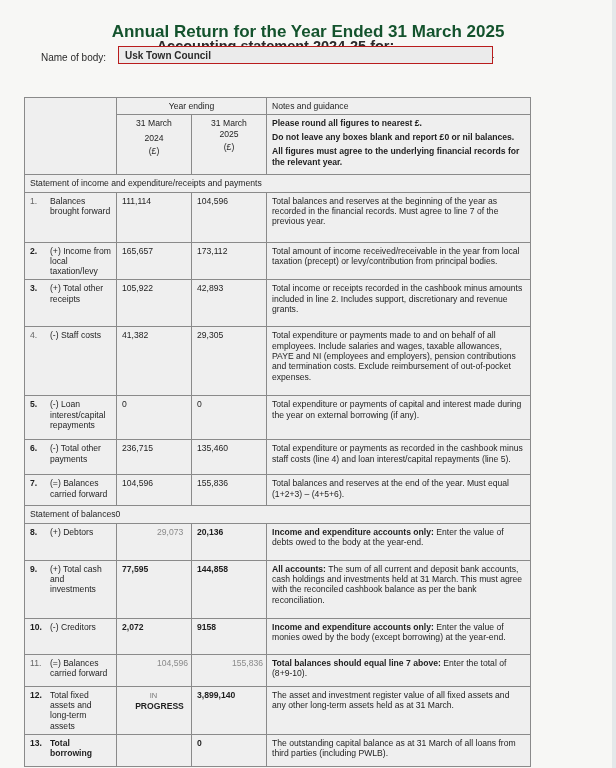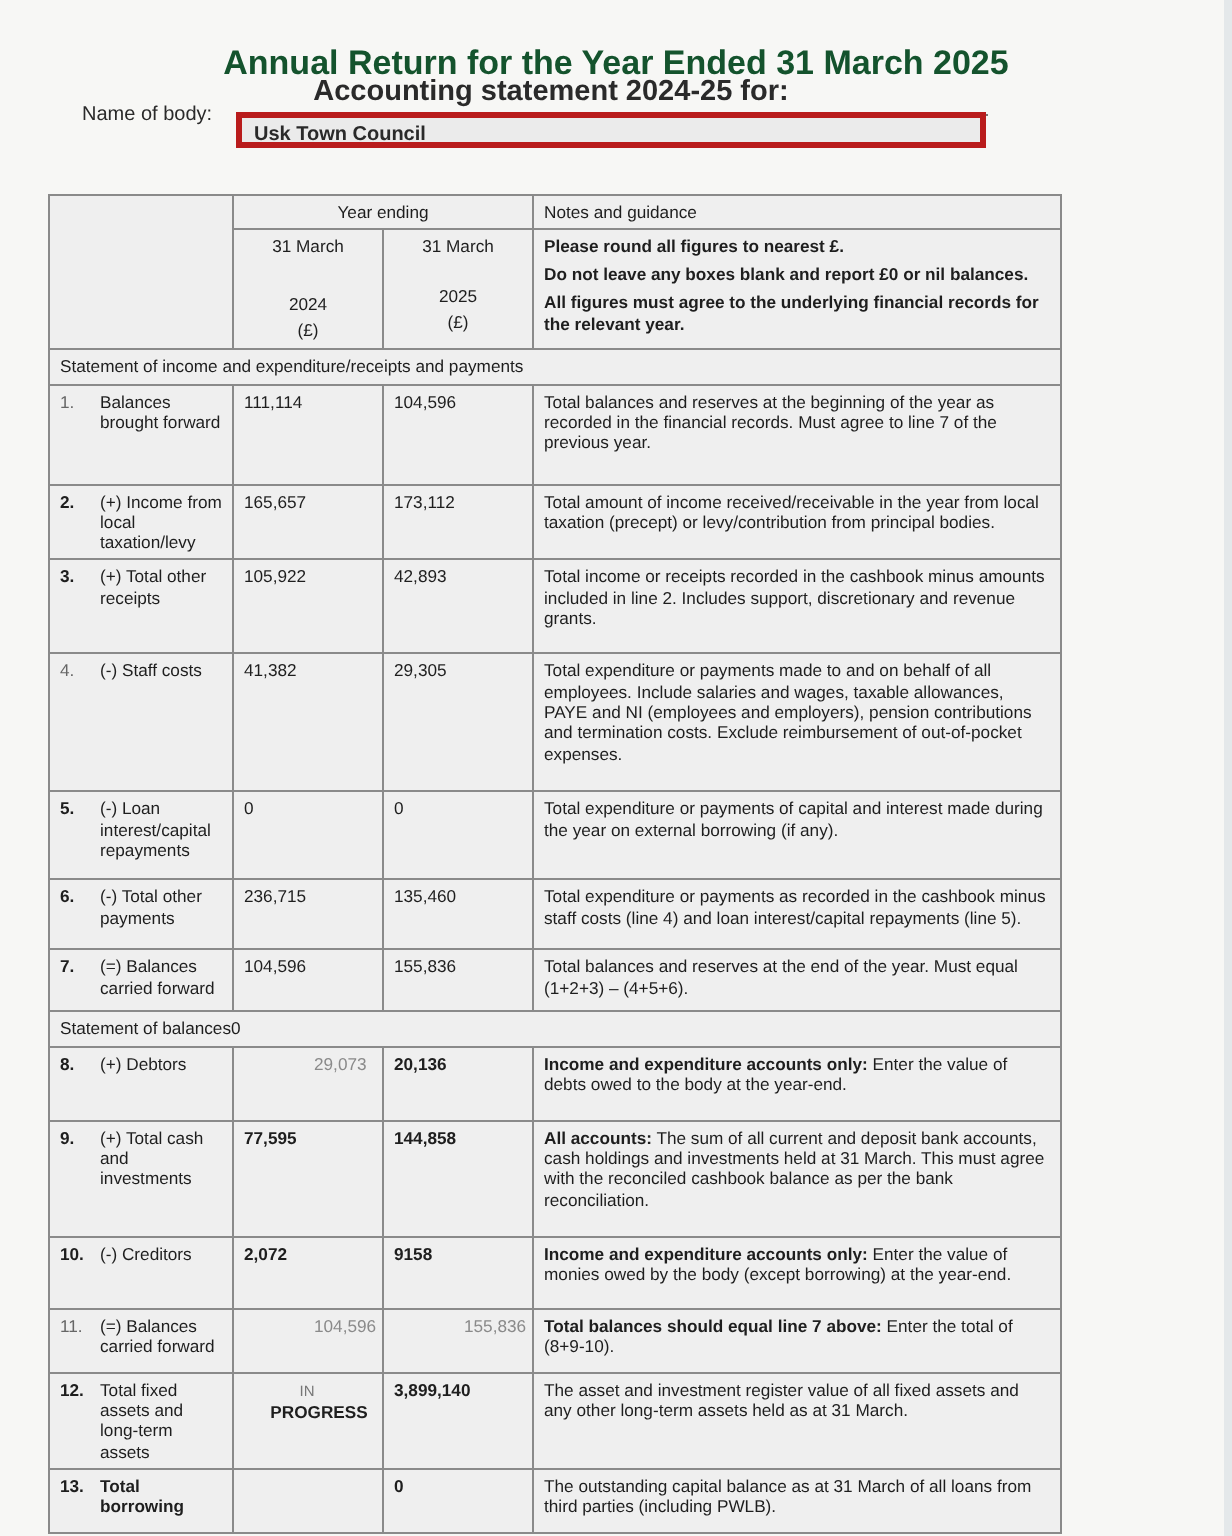--- a/index.html
+++ b/index.html
@@ -20,22 +20,22 @@
   }
   .subtitle {
     position: absolute; left: 0; width: 551px; top: 38px;
     text-align: center; font-weight: bold; font-size: 14.5px; color: #2a2a2a;
   }
   .name-label {
     position: absolute; left: 41px; top: 52px;
     font-size: 10px; font-weight: normal; color: #2a2a2a;
   }
   .name-field {
-    position: absolute; left: 118px; top: 56px; width: 375px; height: 18px;
-    background: #ebebeb; border: 3px solid #b91c1c;
+    position: absolute; left: 118px; top: 46px; width: 375px; height: 18px;
+    background: #ebebeb; border: 1px solid #b91c1c;
     font-size: 10px; font-weight: bold; line-height: 18px; padding-left: 6px;
     box-sizing: border-box; color: #2a2a2a;
   }
   .name-field-underline {
     position: absolute; left: 344px; top: 57px; width: 150px; height: 1px;
     background: #777;
   }
   table.stmt {
     position: absolute; left: 24px; top: 97px; width: 507px;
     border-collapse: collapse; table-layout: fixed;
@@ -86,26 +86,26 @@
   </colgroup>
   <tbody>
       <tr>
     <td rowspan="2" class="blank-cell"></td>
     <td colspan="2" class="hdr-center">Year ending</td>
     <td class="hdr-notes">Notes and guidance</td>
   </tr>
   <tr>
     <td class="hdr-center">
       <div>31 March</div>
-      <div style="margin-top:18px">2024</div>
+      <div style="margin-top:4px">2024</div>
       <div style="margin-top:3px">(£)</div>
     </td>
     <td class="hdr-center">
       <div>31 March</div>
-      <div style="margin-top:14px">2025</div>
+      <div style="margin-top:0">2025</div>
       <div style="margin-top:3px">(£)</div>
     </td>
     <td class="guidance">
       <p>Please round all figures to nearest £.</p>
       <p>Do not leave any boxes blank and report £0 or nil balances.</p>
       <p>All figures must agree to the underlying financial records for the relevant year.</p>
     </td>
   </tr>
 
   <tr class="section-row">

